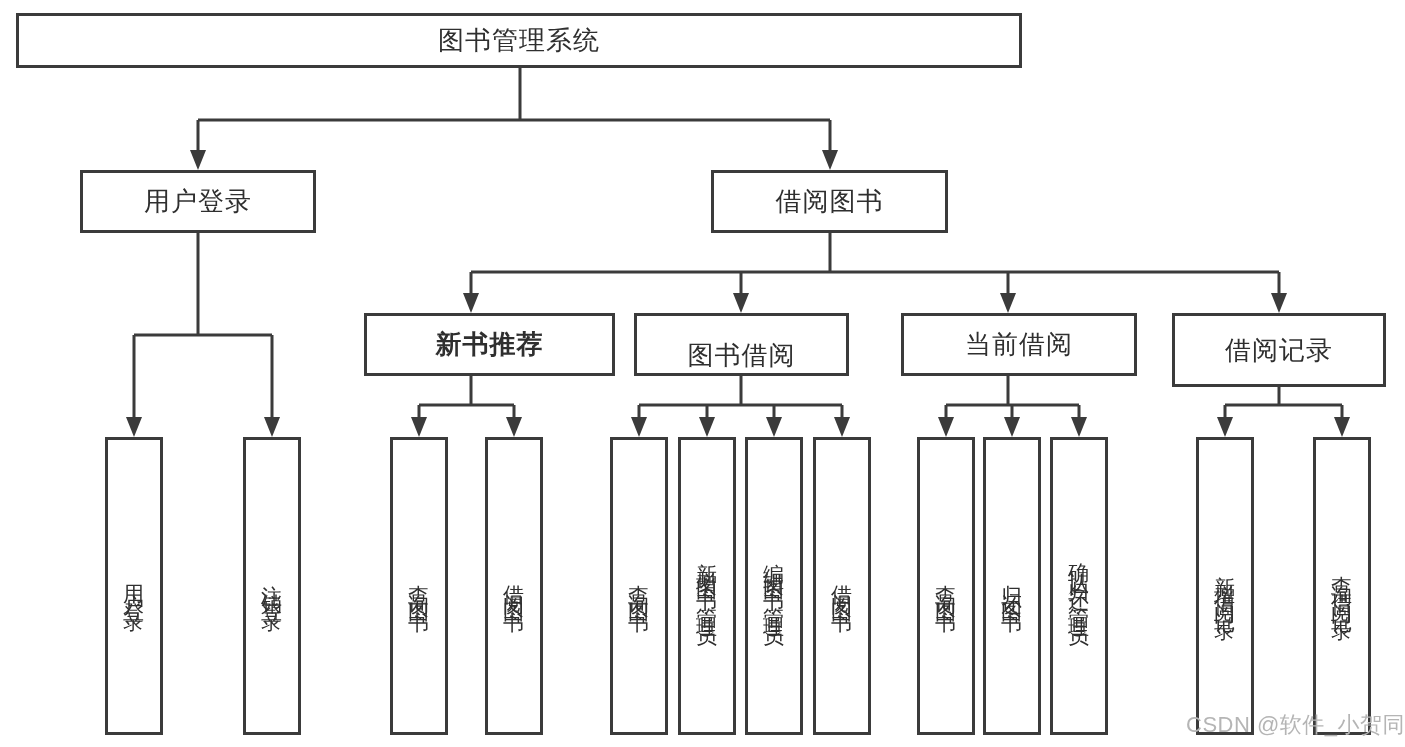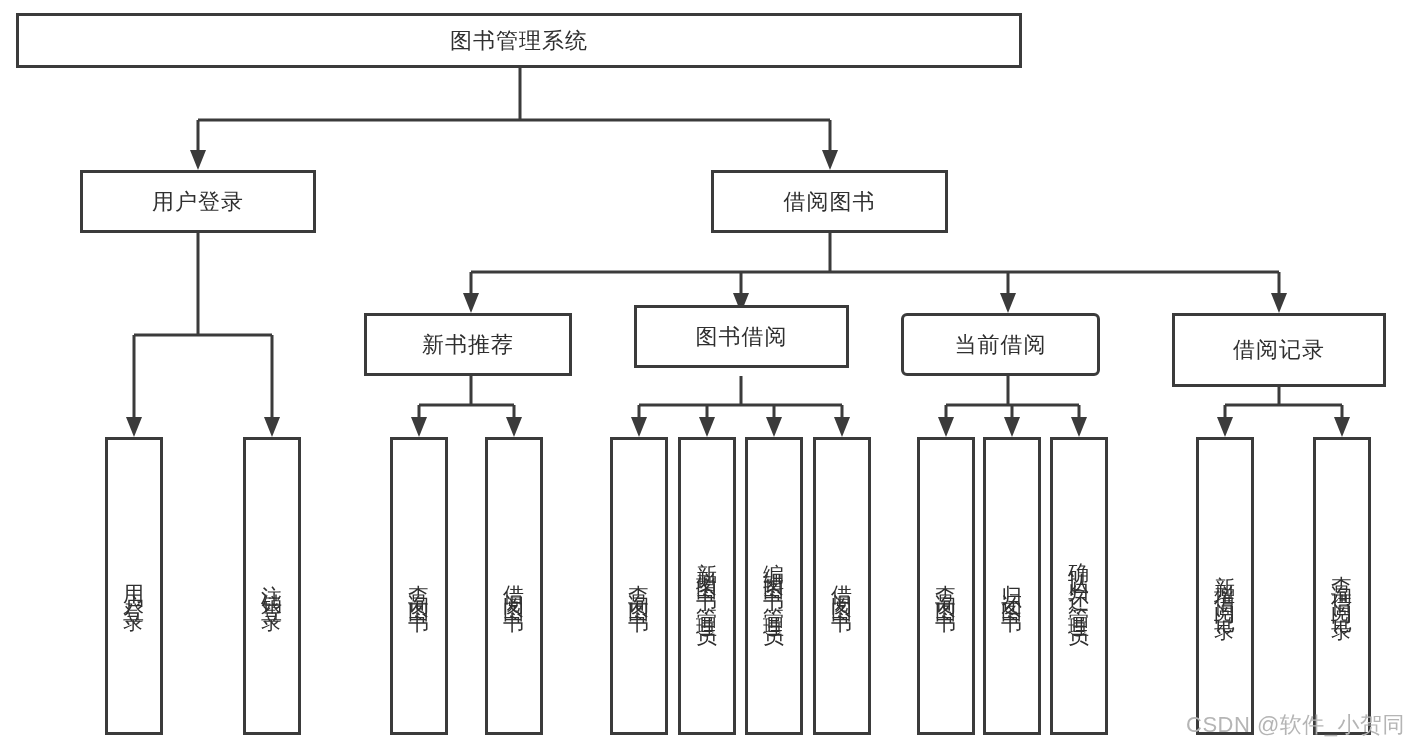--- a/index.html
+++ b/index.html
@@ -19,21 +19,21 @@
   .wires{position:absolute;left:0;top:0;width:1405px;height:747px;}
   .wires path{stroke:var(--line);stroke-width:3;fill:none;}
   .wires polygon{fill:var(--line);stroke:none;}
   .node{
     position:absolute;
     box-sizing:border-box;
     border:3px solid var(--line);
     background:var(--bg);
     display:flex;align-items:center;justify-content:center;
     color:var(--text);
-    font-size:22px;
+    font-size:26px;
     letter-spacing:1px;
   }
   .vnode{font-size:21px;letter-spacing:0;}
   .vnode .vtxt{
     writing-mode:vertical-rl;
     text-orientation:mixed;
     letter-spacing:9px;
     line-height:1;
     white-space:nowrap;
   }
@@ -106,27 +106,27 @@
     <span>图书管理系统</span>
   </div>
 
   <div class="node" style="left:80px;top:170px;width:236px;height:63px;">
     <span>用户登录</span>
   </div>
   <div class="node" style="left:711px;top:170px;width:237px;height:63px;">
     <span>借阅图书</span>
   </div>
 
-  <div class="node" style="left:364px;top:313px;width:208px;height:63px;">
+  <div class="node" style="left:364px;top:313px;width:251px;height:63px;font-weight:bold;">
     <span>新书推荐</span>
   </div>
-  <div class="node" style="left:634px;top:305px;width:215px;height:63px;">
+  <div class="node" style="left:634px;top:313px;width:215px;height:63px;align-items:flex-end;">
     <span>图书借阅</span>
   </div>
-  <div class="node" style="left:901px;top:313px;width:199px;height:63px;border-radius:6px;">
+  <div class="node" style="left:901px;top:313px;width:236px;height:63px;">
     <span>当前借阅</span>
   </div>
   <div class="node" style="left:1172px;top:313px;width:214px;height:74px;">
     <span>借阅记录</span>
   </div>
 
   <div class="node vnode" style="left:105px;top:437px;width:58px;height:298px;">
     <span class="vtxt">用户登录</span>
   </div>
   <div class="node vnode" style="left:243px;top:437px;width:58px;height:298px;">

